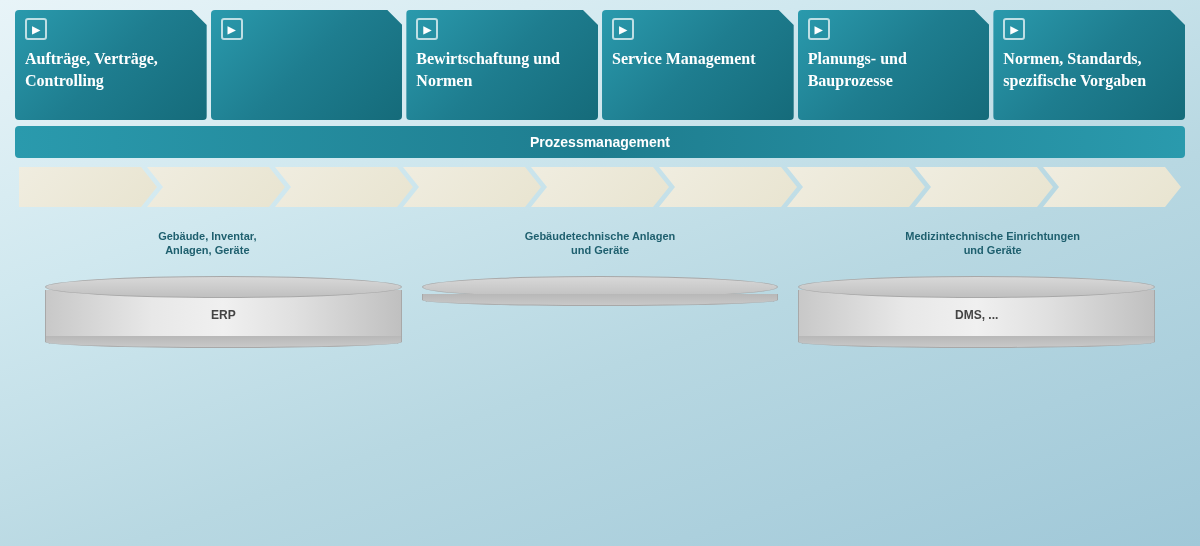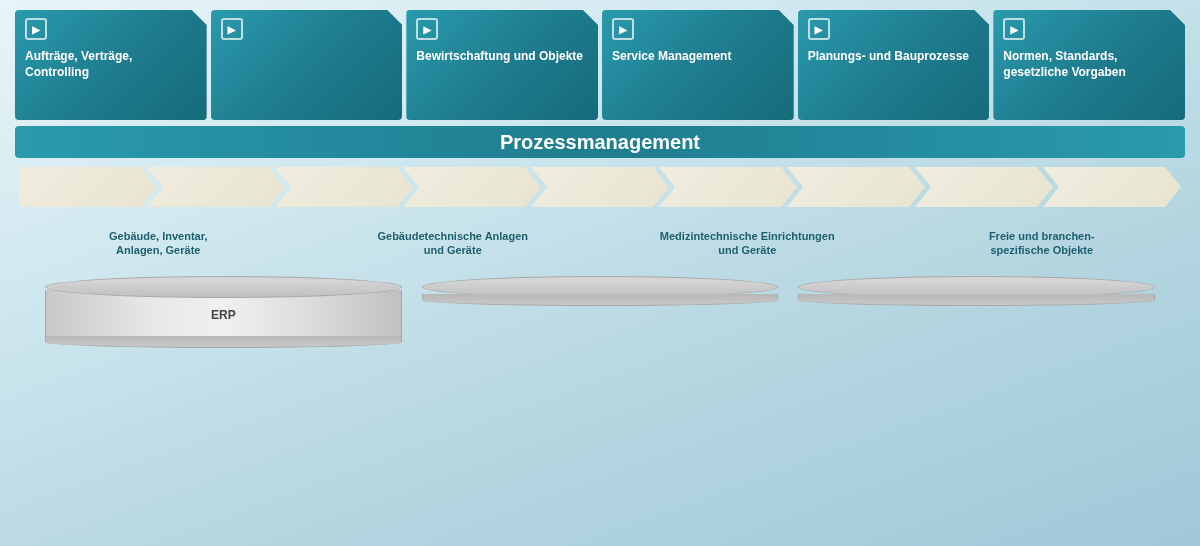--- a/index.html
+++ b/index.html
@@ -50,30 +50,31 @@
       border-radius: 3px;
       display: flex;
       align-items: center;
       justify-content: center;
       margin-bottom: 8px;
       font-size: 10px;
     }
 
     .tile .tile-text {
       line-height: 1.35;
-      font-size: 12px;
+      font-size: 16px;
+      font-family: Liberation Serif, serif;
     }
 
     
     .prozess-bar {
       background: linear-gradient(90deg, #2a9aad 0%, #1e7d8f 50%, #2a9aad 100%);
       border-radius: 4px;
       color: white;
       text-align: center;
-      font-size: 20px;
+      font-size: 14px;
       font-weight: 600;
       padding: 6px 0;
       height: 32px;
       display: flex;
       align-items: center;
       justify-content: center;
     }
 
     
     .arrows-row {
@@ -206,33 +207,33 @@
 
   <div class="tile">
         <div class="play-icon">▶</div>
         <div class="tile-text">Aufträge, Verträge, Controlling</div>
       </div>
       <div class="tile">
         <div class="play-icon">▶</div>
       </div>
       <div class="tile">
         <div class="play-icon">▶</div>
-        <div class="tile-text">Bewirtschaftung und Objekte</div>
+        <div class="tile-text">Bewirtschaftung und Normen</div>
       </div>
       <div class="tile">
         <div class="play-icon">▶</div>
         <div class="tile-text">Service Management</div>
       </div>
       <div class="tile">
         <div class="play-icon">▶</div>
         <div class="tile-text">Planungs- und Bauprozesse</div>
       </div>
       <div class="tile">
         <div class="play-icon">▶</div>
-        <div class="tile-text">Normen, Standards, gesetzliche Vorgaben</div>
+        <div class="tile-text">Normen, Standards, spezifische Vorgaben</div>
       </div>
     </div>
 
   <div class="prozess-bar">
     <span>Prozessmanagement</span>
   </div>
 
   <div class="arrows-row">
 
   <div class="arrow-item"></div>
@@ -247,22 +248,20 @@
     </div>
 
   <div class="objects-row">
 
   <div class="object-item" style="white-space: pre-line;">Gebäude, Inventar,
 Anlagen, Geräte</div>
       <div class="object-item" style="white-space: pre-line;">Gebäudetechnische Anlagen
 und Geräte</div>
       <div class="object-item" style="white-space: pre-line;">Medizintechnische Einrichtungen
 und Geräte</div>
-      <div class="object-item" style="white-space: pre-line;">Freie und branchen-
-spezifische Objekte</div>
     </div>
 
 
   <div class="db-row">
 
   <div class="db-item">
         <div class="cylinder">
           <div class="cyl-top"></div>
           <div class="cyl-body">
             <div class="db-label">ERP</div>
@@ -272,18 +271,21 @@
       </div>
       <div class="db-item">
         <div class="cylinder">
           <div class="cyl-top"></div>
           <div class="cyl-bottom"></div>
         </div>
       </div>
       <div class="db-item">
         <div class="cylinder">
           <div class="cyl-top"></div>
+          <div class="cyl-body">
+            <div class="db-label">DMS, ...</div>
+          </div>
           <div class="cyl-bottom"></div>
         </div>
       </div>
     </div>
 
 </div>
 
 </body></html>

